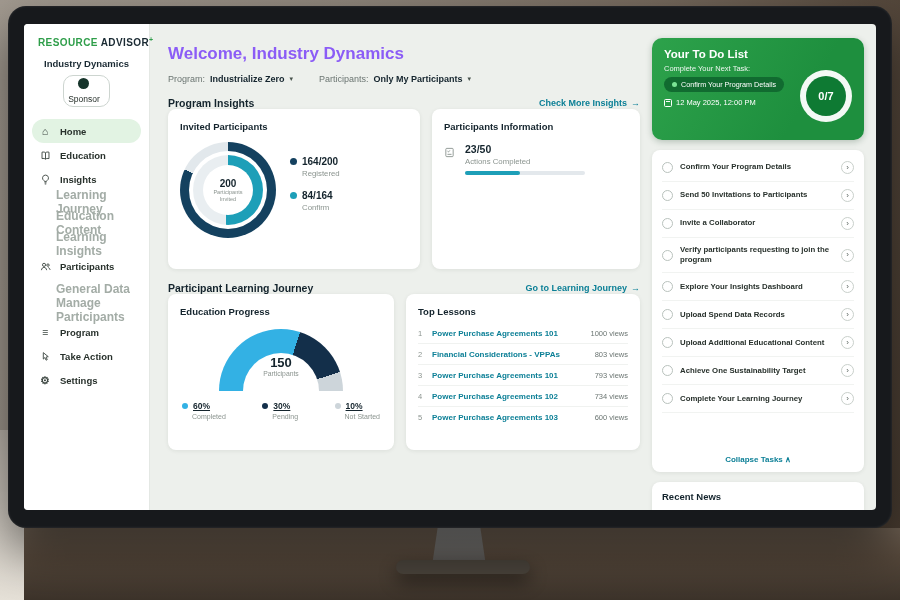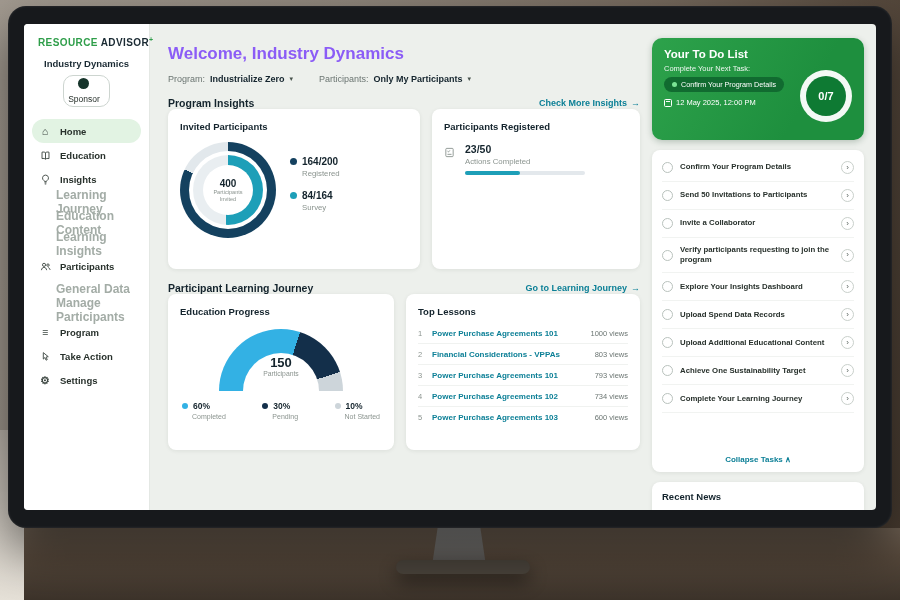--- a/index.html
+++ b/index.html
@@ -88,21 +88,21 @@
 
   
   .gauge-zone { position:relative; width:124px; margin:12px auto 0; }
   .gauge-wrap { position:relative; width:124px; height:62px; overflow:hidden; }
   .gauge { position:absolute; left:0; top:0; width:124px; height:124px; border-radius:50%; }
   .g-hole { position:absolute; left:24px; top:24px; width:76px; height:76px; border-radius:50%; background:#fff; }
   .g-center { position:absolute; left:0; right:0; top:26px; text-align:center; }
   .g-val { font-size:13px; font-weight:bold; color:#14242d; }
   .g-lab { font-size:6.8px; color:#8b948f; }
   .g-legend { display:flex; justify-content:space-between; margin-top:10px; padding:0 2px; }
-  .g-entry .lrow1 { font-size:8.5px; }
+  .g-entry .lrow1 { font-size:8.5px;text-decoration:underline; }
   .g-entry .ldot { width:6px; height:6px; }
   .g-entry .lrow2 { font-size:7px; margin-left:10px; }
 
   
   .lesson-list { margin-top:6px; }
   .lsn { display:flex; align-items:center; gap:6px; padding:5.5px 0; border-bottom:1px solid #f0f2f0; }
   .lsn:last-child { border-bottom:none; }
   .lsn-rank { font-size:7.5px; color:#8b948f; width:8px; flex:none; }
   .lsn-title { font-size:8px; font-weight:bold; color:#0b7f96; cursor:pointer; white-space:nowrap;
                overflow:hidden; text-overflow:ellipsis; max-width:150px; }
@@ -258,47 +258,47 @@
 
         <div class="cards">
 
           <div class="card invited">
             <div class="card-title">Invited Participants</div>
             <div class="donut-body">
               <div class="d-outer" style="background: conic-gradient(rgb(20, 65, 95) 0deg, rgb(20, 65, 95) 295.2deg, rgb(226, 232, 236) 0deg);">
                 <div class="d-mid">
                   <div class="d-inner" style="background: conic-gradient(rgb(29, 159, 184) 0deg, rgb(29, 159, 184) 183.6deg, rgb(233, 238, 241) 0deg);">
                     <div class="d-hole">
-                      <div class="d-val">400</div>
+                      <div class="d-val">200</div>
                       <div class="d-lab">Participants Invited</div>
                     </div>
                   </div>
                 </div>
               </div>
               <div class="legend-v">
                 <div class="lentry">
                   <div class="lrow1">
                       <span class="ldot dot-registered"></span>
                     <span>164/200</span>
                     </div>
                   <div class="lrow2">Registered</div>
                 </div>
                 <div class="lentry">
                   <div class="lrow1">
                       <span class="ldot dot-active"></span>
                     <span>84/164</span>
                     </div>
-                  <div class="lrow2">Survey</div>
+                  <div class="lrow2">Confirm</div>
                 </div>
               </div>
             </div>
           </div>
 
           <div class="card pinfo">
-            <div class="card-title">Participants Registered</div>
+            <div class="card-title">Participants Information</div>
             <div class="pi-row">
               <span class="pi-ico">
                 <svg viewBox="0 0 12 12">
                     <rect x="2" y="1.5" width="8" height="9" rx="1" fill="none" stroke="#8b948f" stroke-width="1"></rect>
                     <path d="M3.8 4.5l1 1 1.6-1.8M3.8 8h4.4" stroke="#8b948f" stroke-width="1" fill="none"></path>
                   </svg>
               </span>
               <div>
                 <div class="pi-val">23/50</div>
                 <div class="pi-lab">Actions Completed</div>

